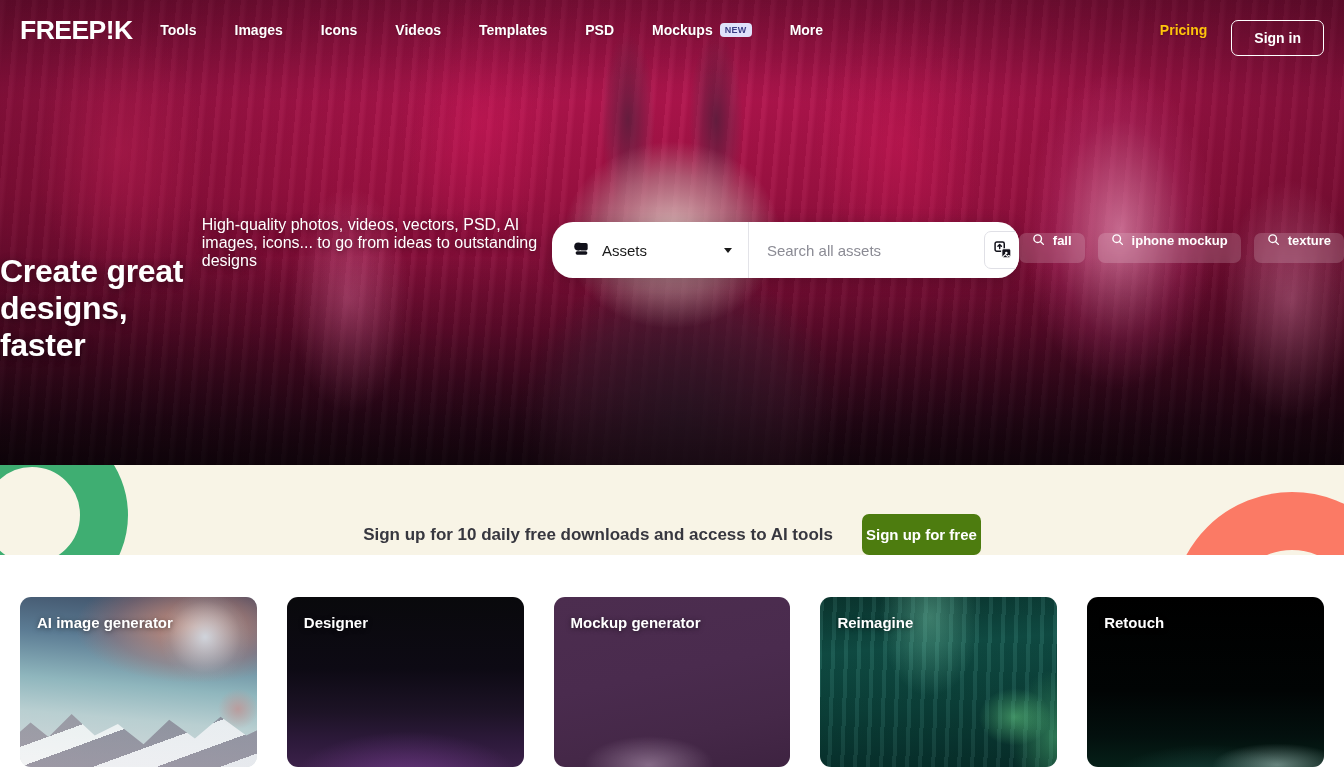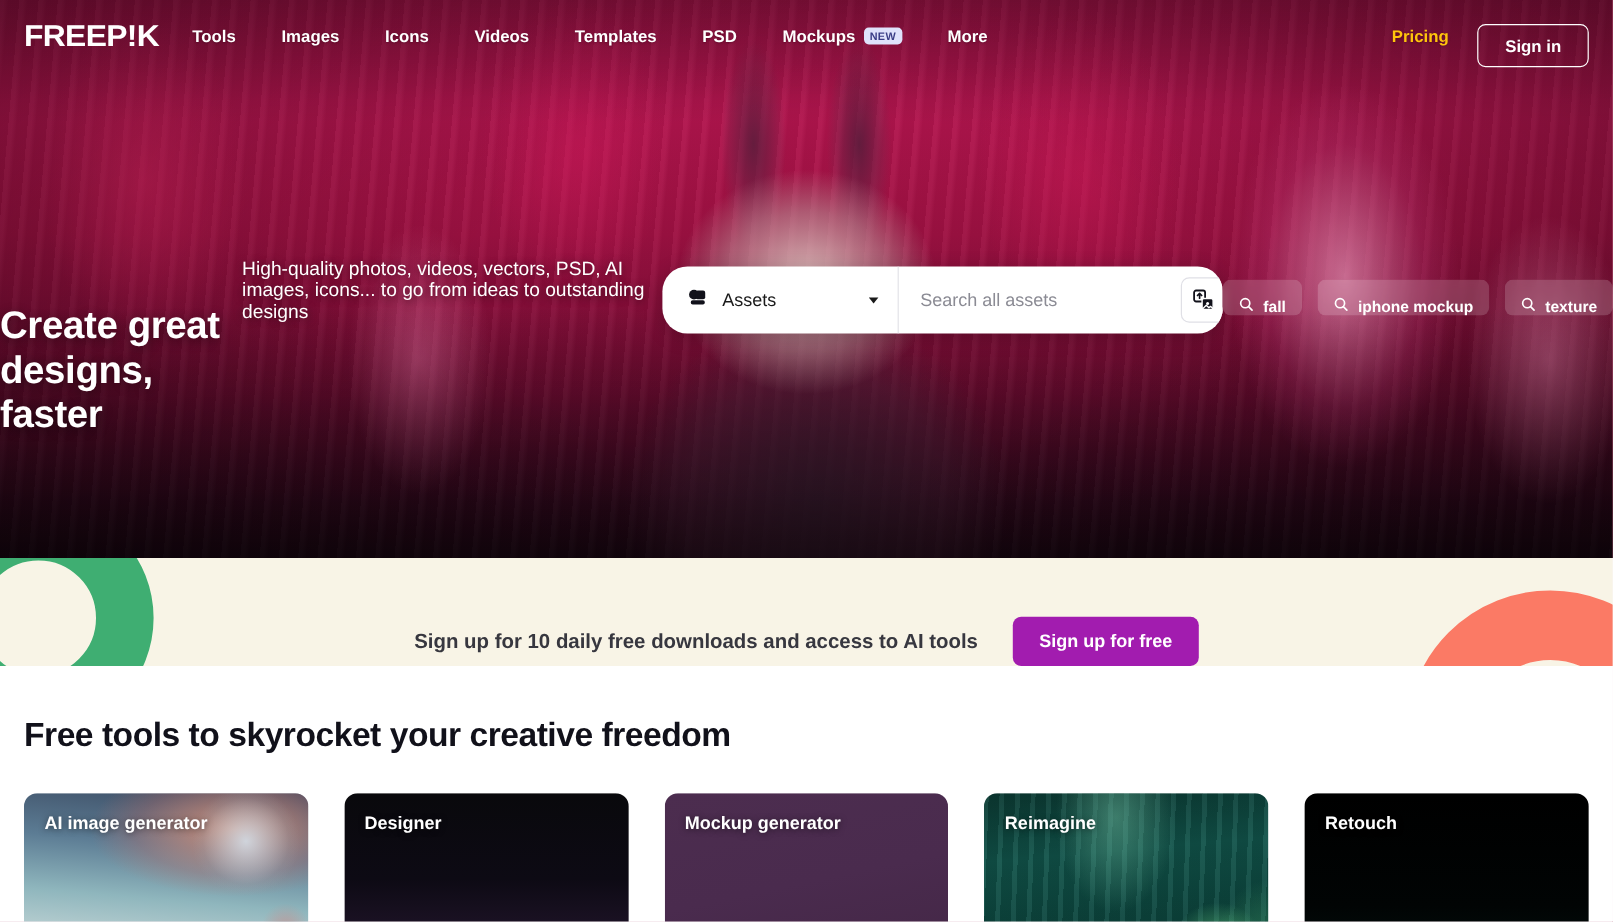--- a/index.html
+++ b/index.html
@@ -238,21 +238,21 @@
     display: flex;
     gap: 13px;
   }
   .chip {
     background: rgba(255,255,255,0.17);
     backdrop-filter: blur(4px);
     border-radius: 7px;
     height: 30px;
     padding: 0 13px;
     display: flex;
-    align-items: flex-end;
+    align-items: flex-start;
     gap: 8px;
     color: #fff;
     font-size: 13px;
     font-weight: 700;
     cursor: pointer;
     white-space: nowrap;
   }
 
   
   .banner {
@@ -291,26 +291,26 @@
     display: flex;
     align-items: center;
     gap: 29px;
   }
   .banner-text {
     font-size: 17px;
     font-weight: 700;
     color: #37373f;
   }
   .signup-btn {
-    background: #a21caf;
+    background: #4d7c0f;
     color: #fff;
     border: none;
     border-radius: 7px;
     height: 41px;
-    padding: 0 22px;
+    padding: 0 4px;
     font-size: 15px;
     font-weight: 700;
     cursor: pointer;
     font-family: "Liberation Sans", sans-serif;
   }
 
   
   .tools-section {
     padding: 42px 20px 0 20px;
     background: #fff;
@@ -512,21 +512,20 @@
 <div class="banner">
   <div class="banner-shape-left"></div>
   <div class="banner-shape-right"></div>
   <div class="banner-inner">
     <div class="banner-text">Sign up for 10 daily free downloads and access to AI tools</div>
     <button class="signup-btn">Sign up for free</button>
   </div>
 </div>
 
 <div class="tools-section">
-  <div class="section-title">Free tools to skyrocket your creative freedom</div>
 
   <div class="cards">
     <div class="card">
       <div class="bg-ai"></div>
       <div class="card-title">AI image generator</div>
     </div>
     <div class="card">
       <div class="bg-designer"></div>
       <div class="card-title">Designer</div>
     </div>

